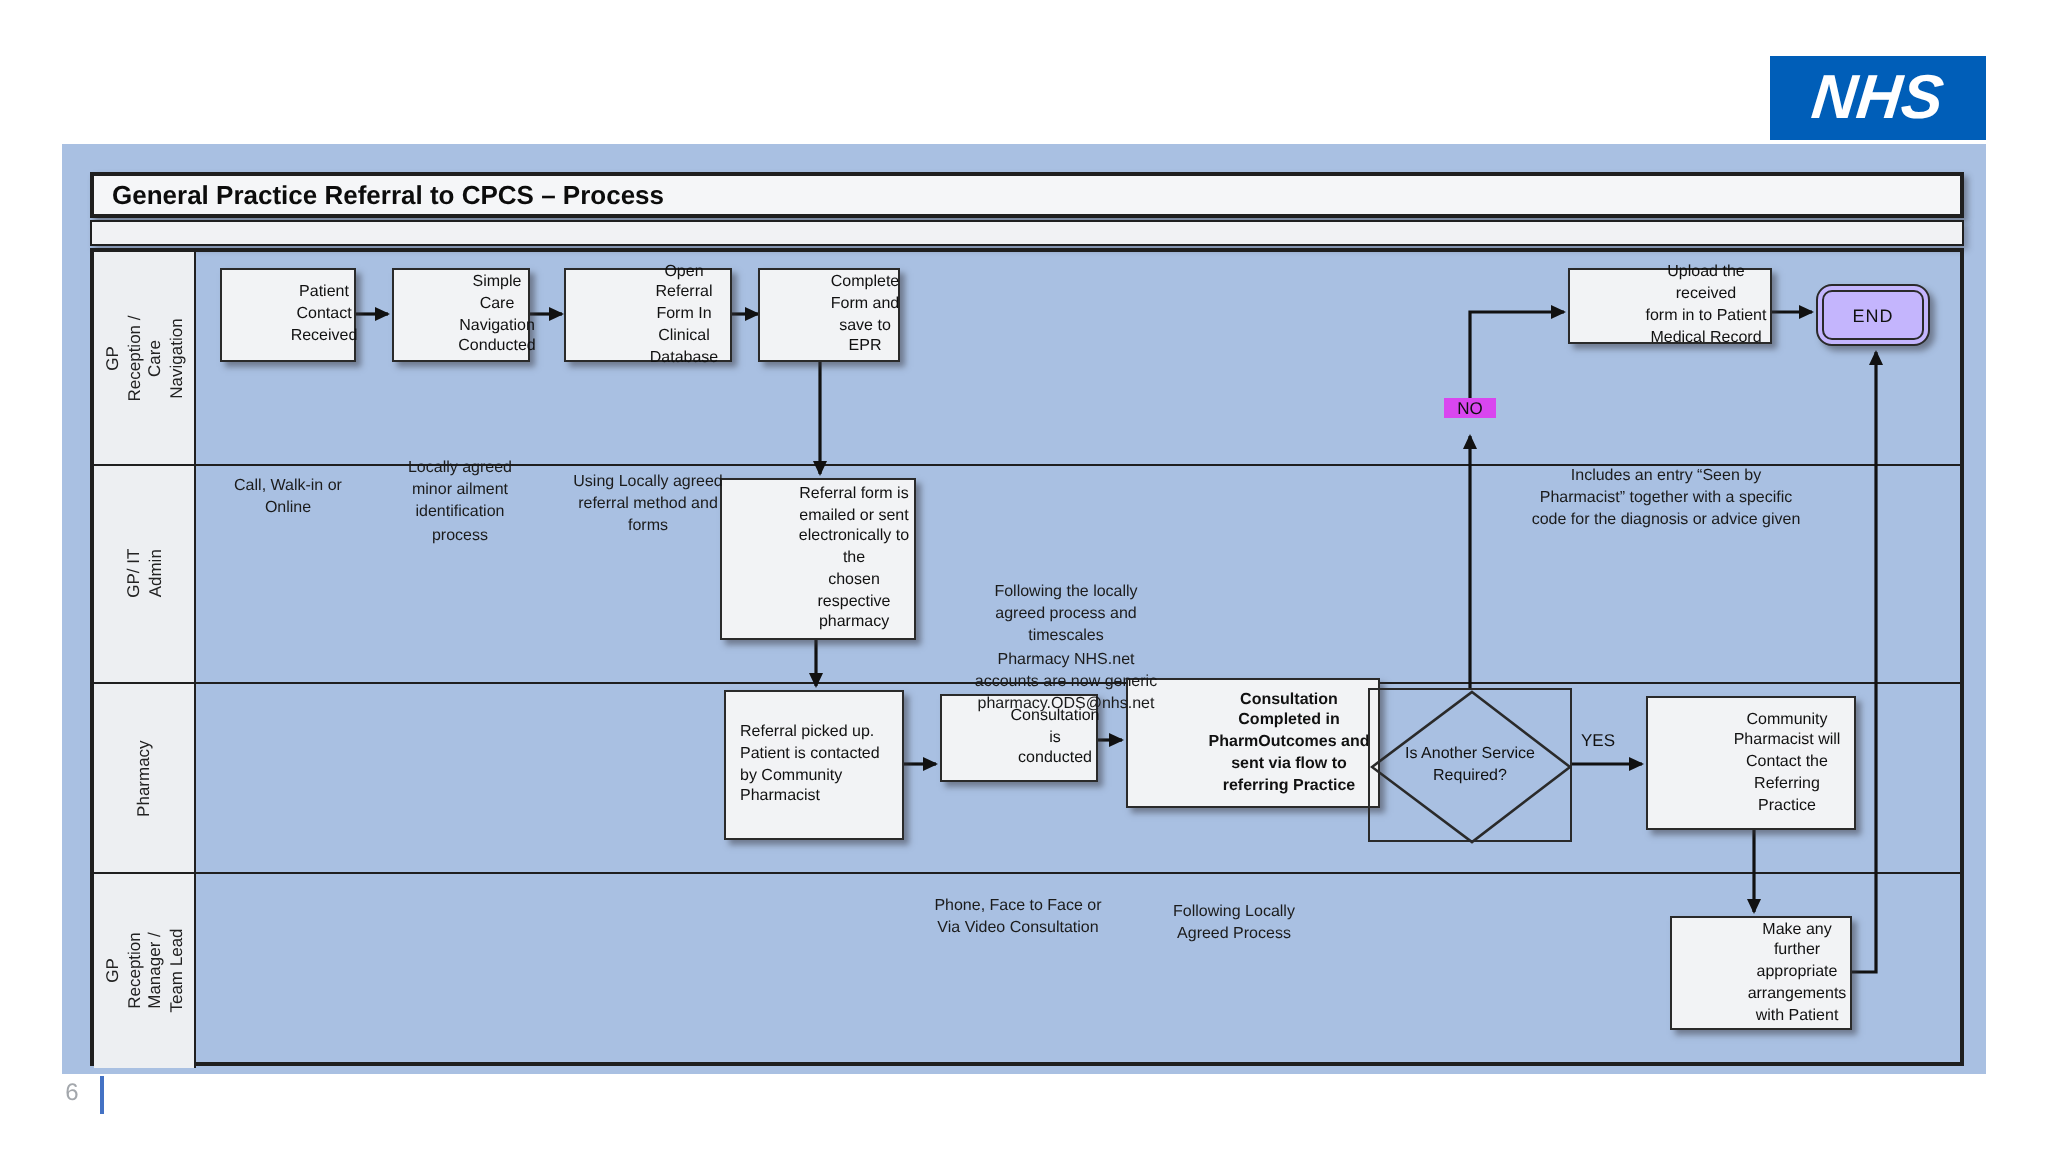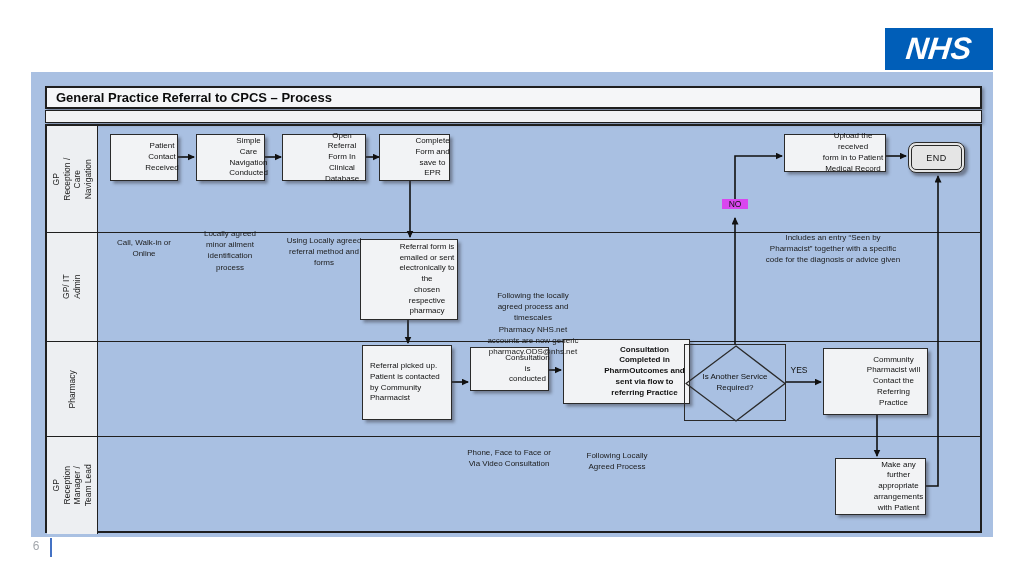--- a/index.html
+++ b/index.html
@@ -54,21 +54,21 @@
     background:#f2f3f5;border:1.5px solid #2a2a2a;
     display:flex;align-items:center;justify-content:center;text-align:center;
     font-size:8px;line-height:1.35;color:#111;
     box-shadow:2.5px 2.5px 3px rgba(55,55,65,.5);
     z-index:3;
     padding-left:36px;
   }
   .node.left-text{justify-content:flex-start;text-align:left;padding-left:7px;}
 
   .end-node{
-    background:#e5e5e5;border:1.5px solid #2a2a2a;border-radius:8px;
+    background:#c4b5fd;border:1.5px solid #2a2a2a;border-radius:8px;
     box-shadow:2.5px 2.5px 3px rgba(55,55,65,.5);z-index:3;
   }
   .end-inner{
     position:absolute;left:2px;top:2px;right:2px;bottom:2px;
     border:1px solid #2a2a2a;border-radius:5px;
     display:flex;align-items:center;justify-content:center;
     font-size:9px;color:#111;letter-spacing:.5px;
   }
 
   .decision{

